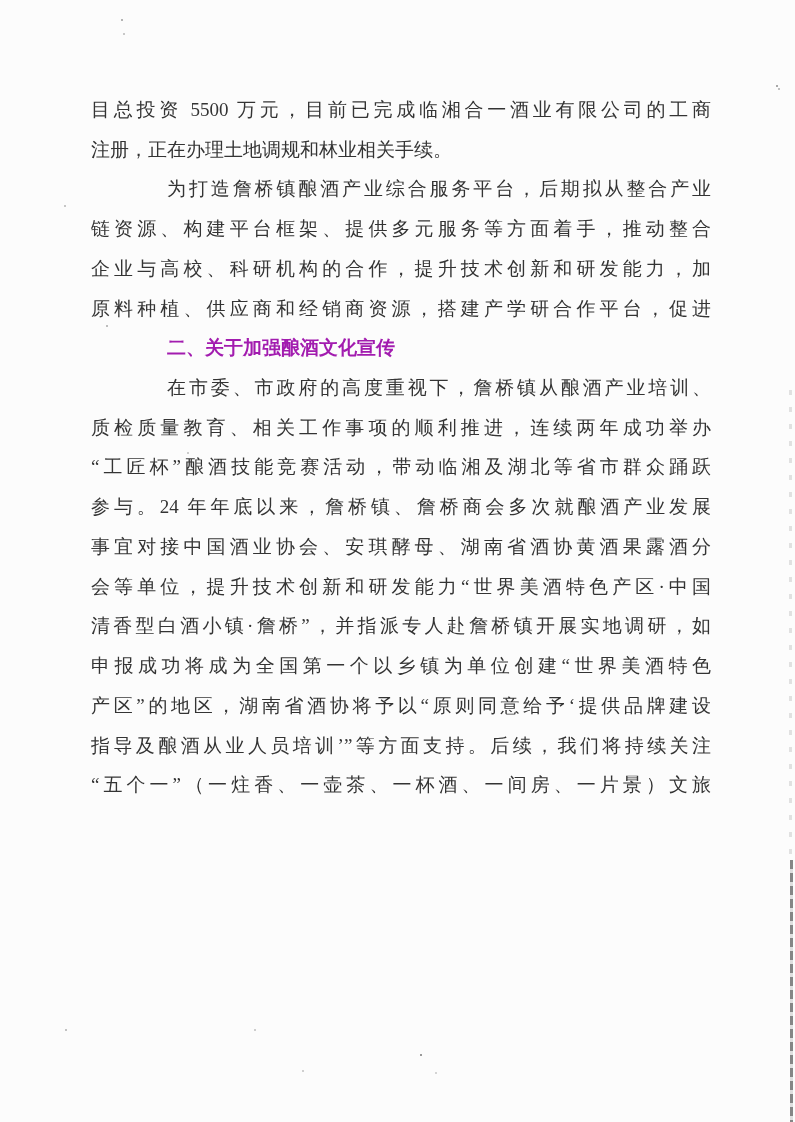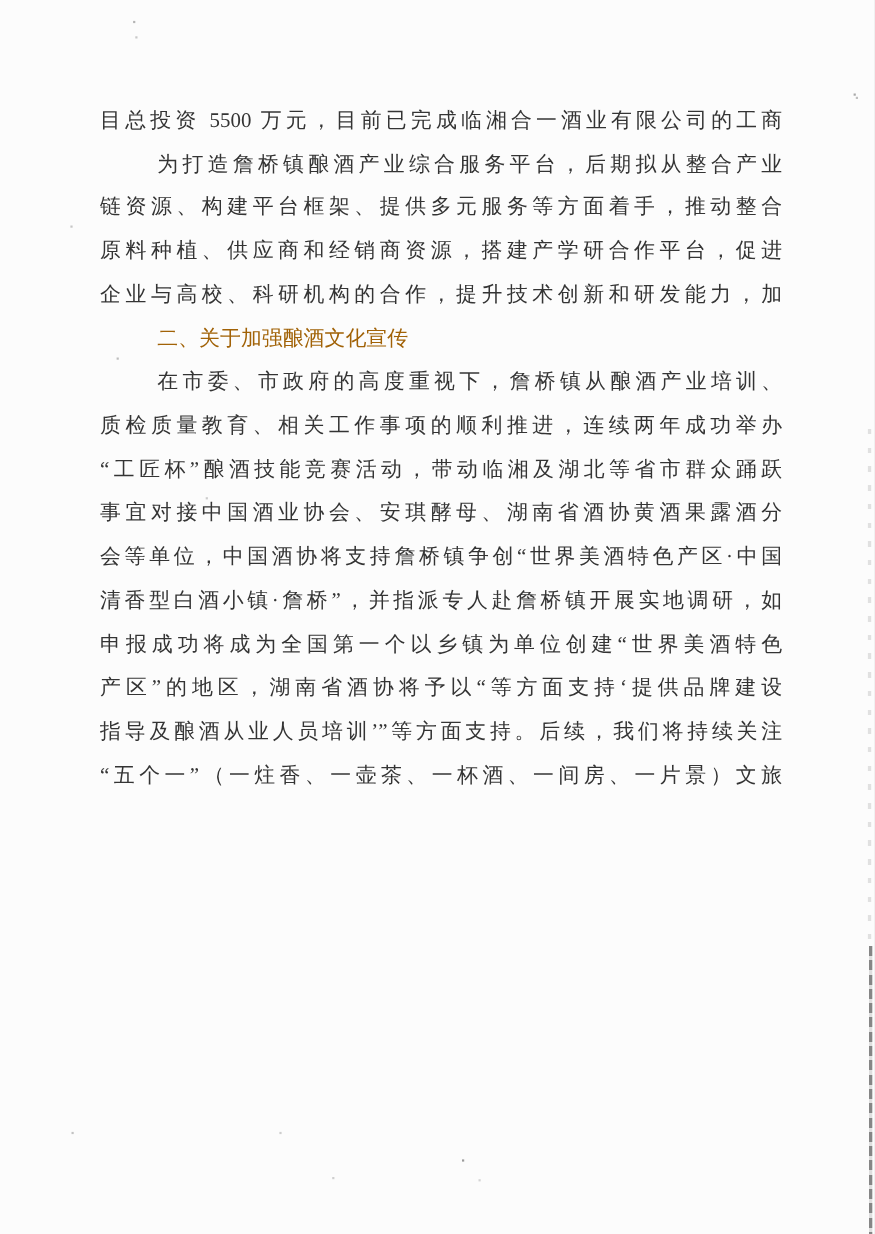--- a/index.html
+++ b/index.html
@@ -31,25 +31,26 @@
     text-rendering: optimizeLegibility;
   }
   .line.justify {
     white-space: normal;
     text-align: justify;
     text-align-last: justify;
     text-justify: inter-character;
   }
   .line.indent {
     text-indent: 52px;
+    margin-left: 24px;
   }
   .line.bold {
-    font-weight: 400;
+    font-weight: 700;
     font-family: "Liberation Sans", "DejaVu Sans", sans-serif;
-    color: #a16207;
+    color: #a21caf;
   }
   
   .speckles {
     position: absolute;
     left: 0; top: 0;
     width: 2px; height: 2px;
     background: transparent;
     box-shadow:
       121px 19px 0 0 #b4b4b4,
       123px 33px 0 0 #c8c8c8,
@@ -92,32 +93,34 @@
     );
     opacity: 0.8;
   }
 </style>
 </head>
 <body>
 
 <div class="page">
   <div class="text-block" id="text-block">
       <div class="line justify">目总投资 5500 万元，目前已完成临湘合一酒业有限公司的工商</div>
+      <div class="line">注册，正在办理土地调规和林业相关手续。</div>
       <div class="line justify indent">为打造詹桥镇酿酒产业综合服务平台，后期拟从整合产业</div>
       <div class="line justify">链资源、构建平台框架、提供多元服务等方面着手，推动整合</div>
+      <div class="line justify">企业与高校、科研机构的合作，提升技术创新和研发能力，加</div>
       <div class="line justify">原料种植、供应商和经销商资源，搭建产学研合作平台，促进</div>
-      <div class="line justify">企业与高校、科研机构的合作，提升技术创新和研发能力，加</div>
       <div class="line indent bold">二、关于加强酿酒文化宣传</div>
       <div class="line justify indent">在市委、市政府的高度重视下，詹桥镇从酿酒产业培训、</div>
       <div class="line justify">质检质量教育、相关工作事项的顺利推进，连续两年成功举办</div>
       <div class="line justify">“工匠杯”酿酒技能竞赛活动，带动临湘及湖北等省市群众踊跃</div>
+      <div class="line justify">参与。24 年年底以来，詹桥镇、詹桥商会多次就酿酒产业发展</div>
       <div class="line justify">事宜对接中国酒业协会、安琪酵母、湖南省酒协黄酒果露酒分</div>
-      <div class="line justify">会等单位，中国酒协将支持詹桥镇争创“世界美酒特色产区·中国</div>
+      <div class="line justify">会等单位，提升技术创新和研发能力“世界美酒特色产区·中国</div>
       <div class="line justify">清香型白酒小镇·詹桥”，并指派专人赴詹桥镇开展实地调研，如</div>
       <div class="line justify">申报成功将成为全国第一个以乡镇为单位创建“世界美酒特色</div>
-      <div class="line justify">产区”的地区，湖南省酒协将予以“等方面支持‘提供品牌建设</div>
+      <div class="line justify">产区”的地区，湖南省酒协将予以“原则同意给予‘提供品牌建设</div>
       <div class="line justify">指导及酿酒从业人员培训’”等方面支持。后续，我们将持续关注</div>
       <div class="line justify">“五个一”（一炷香、一壶茶、一杯酒、一间房、一片景）文旅</div>
     </div>
   <div class="speckles"></div>
   <div class="edge-artifact edge-upper"></div>
   <div class="edge-artifact edge-lower"></div>
 </div>
 
 </body></html>

